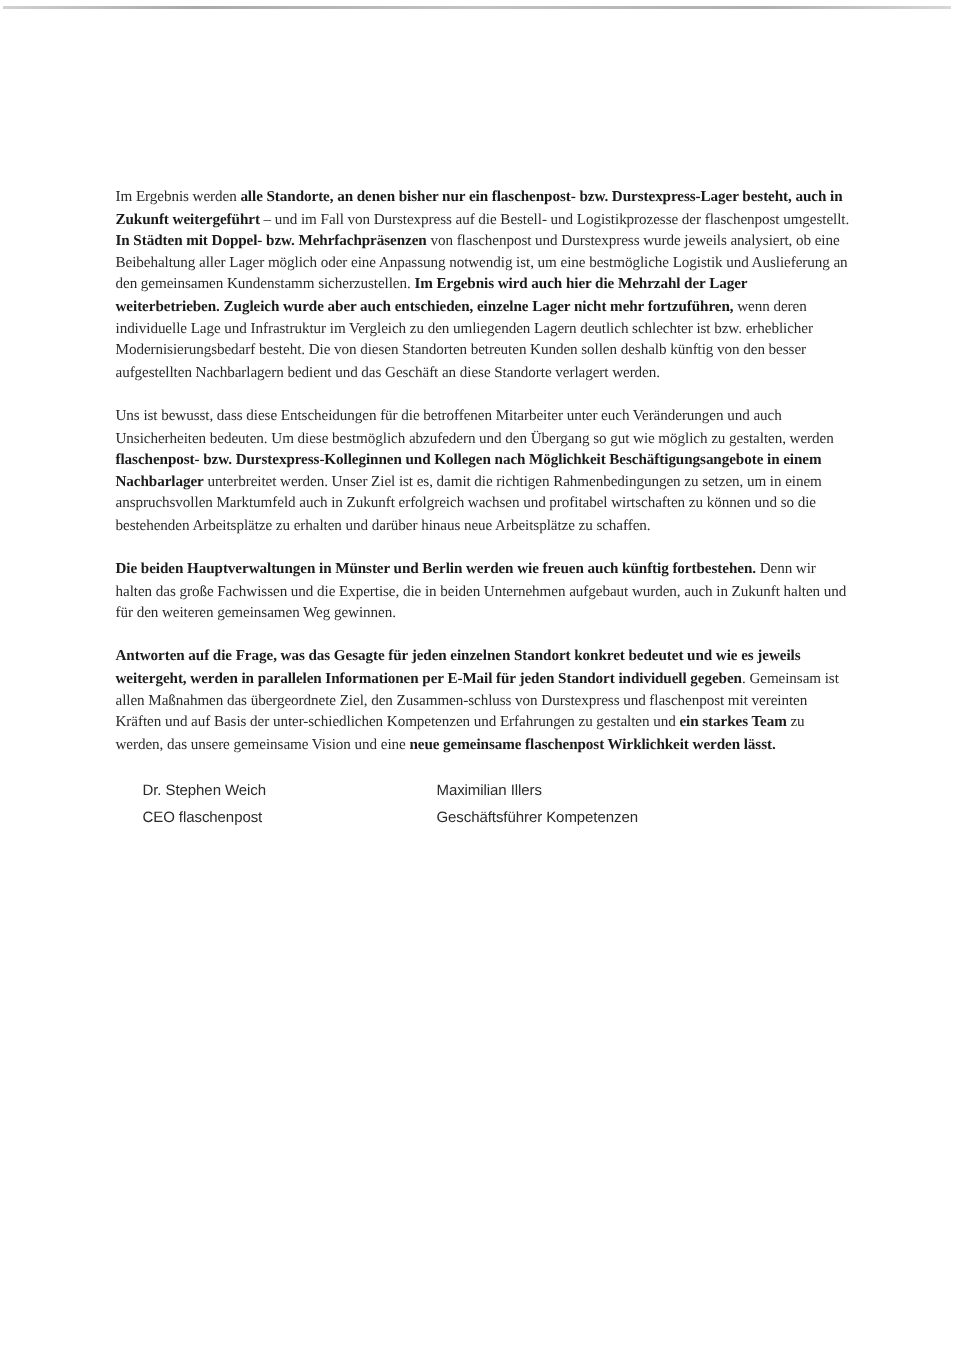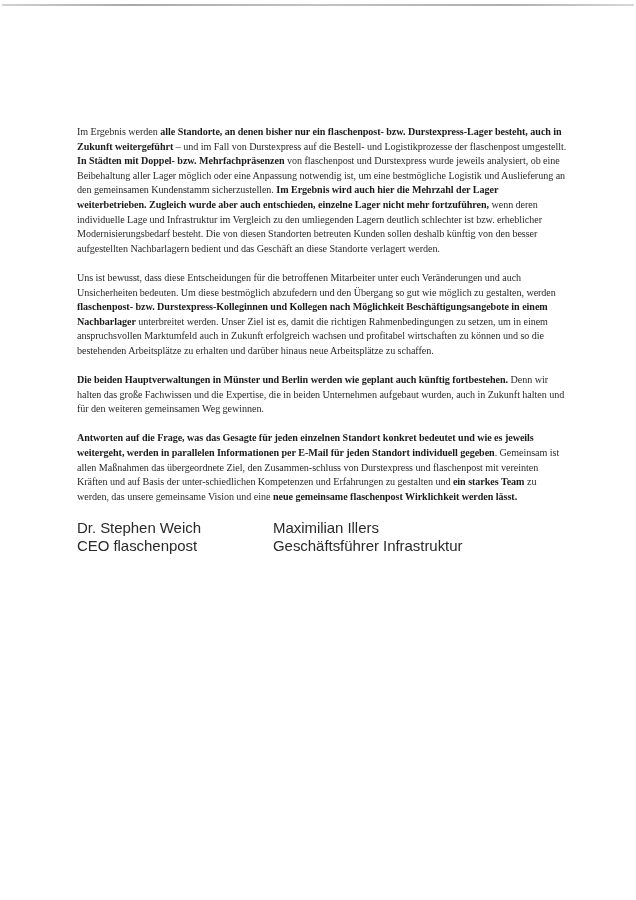--- a/index.html
+++ b/index.html
@@ -39,41 +39,42 @@
     }
     .para b {
       font-weight: bold;
       color: #1c1c1c;
     }
     .para.closing {
       margin-bottom: 30px;
     }
     .signatures {
       display: flex;
-      font-size: 15px;
+      font-size: 10px;
       line-height: 18px;
+      margin-left: 18px;
     }
     .sig {
       width: 196px;
     }
   </style>
 </head>
 <body>
 
 <div class="scan-edge"></div>
 
 <div class="letter">
   <p class="para"><span>Im Ergebnis werden </span><b>alle Standorte, an denen bisher nur ein flaschenpost- bzw. Durstexpress-Lager besteht, auch in Zukunft weitergeführt</b><span> – und im Fall von Durstexpress auf die Bestell- und Logistikprozesse der flaschenpost umgestellt. </span><b>In Städten mit Doppel- bzw. Mehrfachpräsenzen</b><span> von flaschenpost und Durstexpress wurde jeweils analysiert, ob eine Beibehaltung aller Lager möglich oder eine Anpassung notwendig ist, um eine bestmögliche Logistik und Auslieferung an den gemeinsamen Kundenstamm sicherzustellen. </span><b>Im Ergebnis wird auch hier die Mehrzahl der Lager weiterbetrieben. Zugleich wurde aber auch entschieden, einzelne Lager nicht mehr fortzuführen,</b><span> wenn deren individuelle Lage und Infrastruktur im Vergleich zu den umliegenden Lagern deutlich schlechter ist bzw. erheblicher Modernisierungsbedarf besteht. Die von diesen Standorten betreuten Kunden sollen deshalb künftig von den besser aufgestellten Nachbarlagern bedient und das Geschäft an diese Standorte verlagert werden.</span></p>
   <p class="para"><span>Uns ist bewusst, dass diese Entscheidungen für die betroffenen Mitarbeiter unter euch Veränderungen und auch Unsicherheiten bedeuten. Um diese bestmöglich abzufedern und den Übergang so gut wie möglich zu gestalten, werden </span><b>flaschenpost- bzw. Durstexpress-Kolleginnen und Kollegen nach Möglichkeit Beschäftigungsangebote in einem Nachbarlager</b><span> unterbreitet werden. Unser Ziel ist es, damit die richtigen Rahmenbedingungen zu setzen, um in einem anspruchsvollen Marktumfeld auch in Zukunft erfolgreich wachsen und profitabel wirtschaften zu können und so die bestehenden Arbeitsplätze zu erhalten und darüber hinaus neue Arbeitsplätze zu schaffen.</span></p>
-  <p class="para"><b>Die beiden Hauptverwaltungen in Münster und Berlin werden wie geplant auch künftig fortbestehen.</b><span> Denn wir halten das große Fachwissen und die Expertise, die in beiden Unternehmen aufgebaut wurden, auch in Zukunft halten und für den weiteren gemeinsamen Weg gewinnen.</span></p>
+  <p class="para"><b>Die beiden Hauptverwaltungen in Münster und Berlin werden wie freuen auch künftig fortbestehen.</b><span> Denn wir halten das große Fachwissen und die Expertise, die in beiden Unternehmen aufgebaut wurden, auch in Zukunft halten und für den weiteren gemeinsamen Weg gewinnen.</span></p>
   <p class="para"><b>Antworten auf die Frage, was das Gesagte für jeden einzelnen Standort konkret bedeutet und wie es jeweils weitergeht, werden in parallelen Informationen per E-Mail für jeden Standort individuell gegeben</b><span>. Gemeinsam ist allen Maßnahmen das übergeordnete Ziel, den Zusammen-schluss von Durstexpress und flaschenpost mit vereinten Kräften und auf Basis der unter-schiedlichen Kompetenzen und Erfahrungen zu gestalten und </span><b>ein starkes Team</b><span> zu werden, das unsere gemeinsame Vision und eine </span><b>neue gemeinsame flaschenpost Wirklichkeit werden lässt.</b></p>
 
   <div class="signatures">
     <div class="sig">
       <div>Dr. Stephen Weich</div>
       <div>CEO flaschenpost</div>
     </div>
     <div class="sig">
       <div>Maximilian Illers</div>
-      <div>Geschäftsführer Infrastruktur</div>
+      <div>Geschäftsführer Kompetenzen</div>
     </div>
   </div>
 </div>
 
 </body></html>

